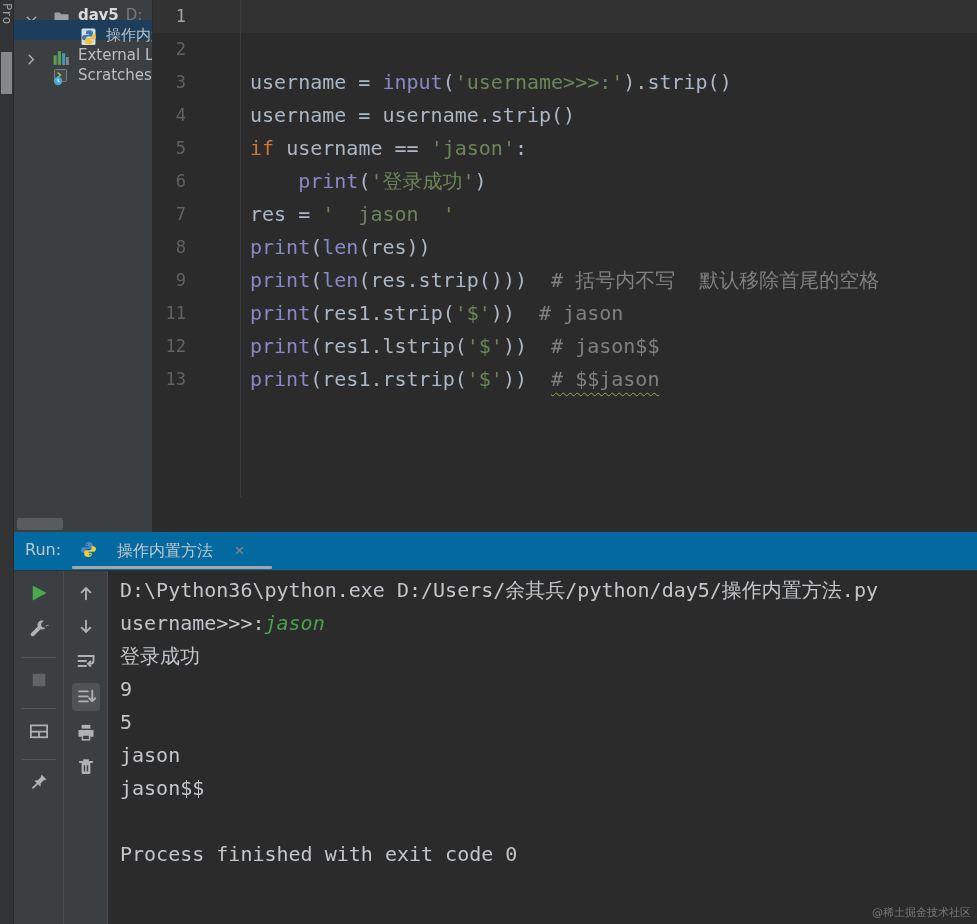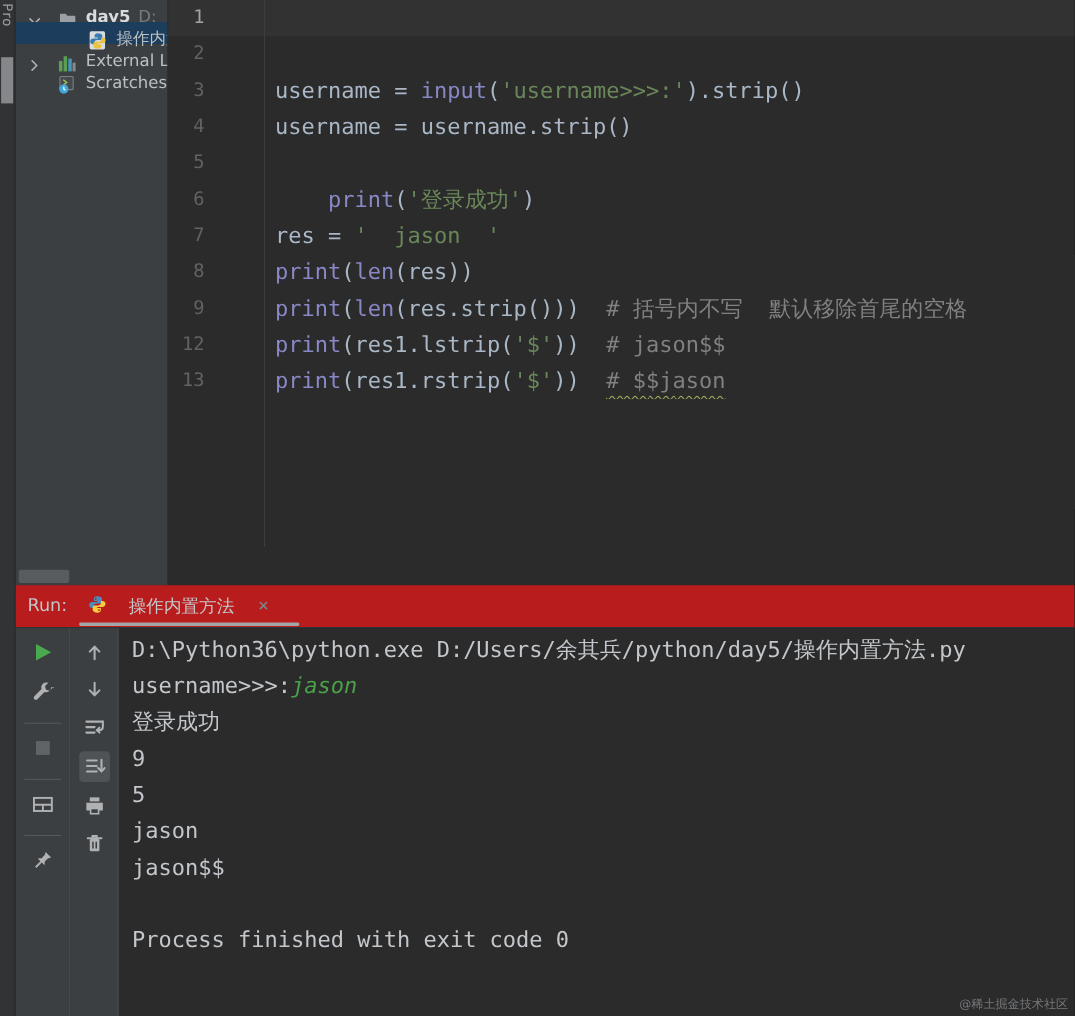--- a/index.html
+++ b/index.html
@@ -33,21 +33,21 @@
   .proj-row{position:relative;height:20px;line-height:30px;white-space:nowrap;color:#bdc0c2;font-size:15px;}
   .proj-row.selected{background:#1d3d5c;}
   .proj-chevron{position:absolute;top:7px;}
   .proj-icon{position:absolute;top:6px;}
   .proj-label{position:absolute;top:0;}
   .proj-label.bold{font-weight:bold;color:#d8dbdd;}
   .proj-suffix{color:#797c7f;margin-left:7px;font-weight:normal;}
   .proj-thumb{position:absolute;left:3px;top:518px;width:46px;height:12px;background:#595c5e;border-radius:2px;}
 
   
-  .run-header{position:absolute;left:14px;top:532px;width:963px;height:39px;background:#b91c1c;
+  .run-header{position:absolute;left:14px;top:532px;width:963px;height:39px;background:#0369a1;
               border-bottom:1px solid #313436;box-sizing:border-box;z-index:4;}
   .run-label{position:absolute;left:11px;top:8px;font-size:16px;color:#c2c5c7;}
   .run-tab{position:absolute;left:66px;top:2px;height:34px;display:flex;align-items:center;gap:20px;}
   .run-tab-label{font-size:16px;color:#c5c8ca;}
   .tab-underline{position:absolute;left:58px;bottom:1px;width:200px;height:3px;background:#a3a5a7;border-radius:1px;}
 
   
   .run-body{position:absolute;left:14px;top:571px;width:963px;height:355px;z-index:4;}
   .rb-col{position:absolute;top:0;height:100%;background:#3c3f41;border-right:1px solid #4a4e50;
           box-sizing:border-box;display:flex;flex-direction:column;align-items:center;padding-top:10px;}
@@ -78,25 +78,26 @@
     <div class="stripe-block"></div>
   </div>
 
   <div class="editor">
     <div class="gutter-sep"></div>
     <div id="editor-lines">
         <div class="code-line active"><span class="line-num">1</span><span class="code-text"></span></div>
         <div class="code-line"><span class="line-num">2</span><span class="code-text"></span></div>
         <div class="code-line"><span class="line-num">3</span><span class="code-text"><span class="tok-v">username = </span><span class="tok-fn">input</span><span class="tok-v">(</span><span class="tok-s">'username&gt;&gt;&gt;:'</span><span class="tok-v">).strip()</span></span></div>
         <div class="code-line"><span class="line-num">4</span><span class="code-text"><span class="tok-v">username = username.strip()</span></span></div>
-        <div class="code-line"><span class="line-num">5</span></div>
+        <div class="code-line"><span class="line-num">5</span><span class="code-text"><span class="tok-k">if</span><span class="tok-v"> username == </span><span class="tok-s">'jason'</span><span class="tok-v">:</span></span></div>
         <div class="code-line"><span class="line-num">6</span><span class="code-text"><span class="tok-v">    </span><span class="tok-fn">print</span><span class="tok-v">(</span><span class="tok-s">'登录成功'</span><span class="tok-v">)</span></span></div>
         <div class="code-line"><span class="line-num">7</span><span class="code-text"><span class="tok-v">res = </span><span class="tok-s">'  jason  '</span></span></div>
         <div class="code-line"><span class="line-num">8</span><span class="code-text"><span class="tok-fn">print</span><span class="tok-v">(</span><span class="tok-fn">len</span><span class="tok-v">(res))</span></span></div>
         <div class="code-line"><span class="line-num">9</span><span class="code-text"><span class="tok-fn">print</span><span class="tok-v">(</span><span class="tok-fn">len</span><span class="tok-v">(res.strip()))  </span><span class="tok-c"># 括号内不写  默认移除首尾的空格</span></span></div>
+        <div class="code-line"><span class="line-num">11</span><span class="code-text"><span class="tok-fn">print</span><span class="tok-v">(res1.strip(</span><span class="tok-s">'$'</span><span class="tok-v">))  </span><span class="tok-c"># jason</span></span></div>
         <div class="code-line"><span class="line-num">12</span><span class="code-text"><span class="tok-fn">print</span><span class="tok-v">(res1.lstrip(</span><span class="tok-s">'$'</span><span class="tok-v">))  </span><span class="tok-c"># jason$$</span></span></div>
         <div class="code-line"><span class="line-num">13</span><span class="code-text"><span class="tok-fn">print</span><span class="tok-v">(res1.rstrip(</span><span class="tok-s">'$'</span><span class="tok-v">))  </span><span class="tok-c tok-u"># $$jason</span></span></div>
       </div>
   </div>
 
   <div class="project">
     <div id="project-items">
         <div class="proj-row">
           <span class="proj-chevron" style="left: 10px;"><svg width="15" height="15" viewBox="0 0 16 16">
               <path d="M3.5 5.5L8 10l4.5-4.5" stroke="#afb1b3" stroke-width="1.5" fill="none" stroke-linecap="round"></path>

